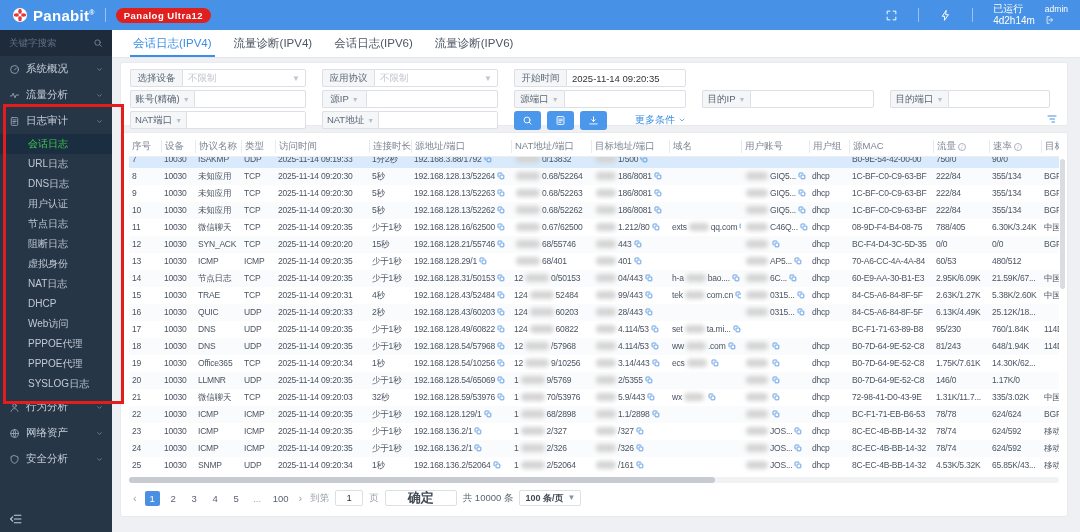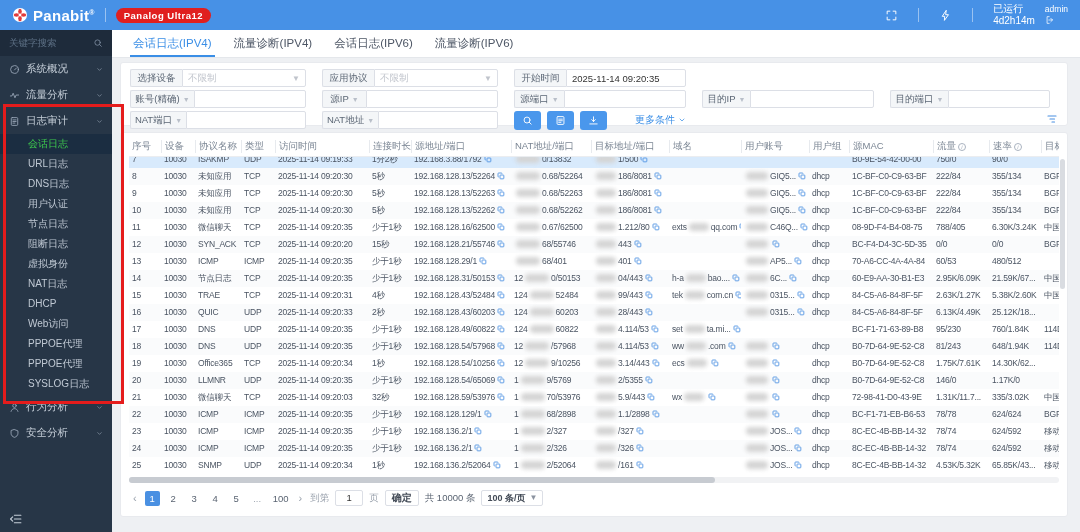--- a/index.html
+++ b/index.html
@@ -80,21 +80,21 @@
   .hthumb { position:absolute; left:0; top:0; height:6px; width:63%; background:#c7cbd1; border-radius:3px; }
   .vscroll { position:absolute; right:2px; top:26px; width:5px; height:130px; background:#d9dce1; border-radius:3px; }
 
   
   .pager { display:flex; align-items:center; gap:6px; height:30px; font-size:9.5px; color:#5a6472; padding-left:2px; }
   .pchev { color:#9aa2ad; font-size:11px; cursor:pointer; padding:0 2px; }
   .pnum { min-width:15px; height:15px; line-height:15px; text-align:center; border-radius:2px; cursor:pointer; padding:0 2px; }
   .pnum.cur { background:#4a90e2; color:#fff; }
   .pgray { color:#9aa2ad; }
   .goto-input { width:28px; height:16px; border:1px solid #dcdfe6; border-radius:2px; text-align:center; line-height:14px; color:#333; background:#fff; }
-  .confirm-btn { height:16px; line-height:14px; border:1px solid #dcdfe6; border-radius:2px; padding:0 6px; background:#fff; cursor:pointer; color:#434b57; font-weight:bold; font-size:10px; }
+  .confirm-btn { height:16px; line-height:14px; border:1px solid #dcdfe6; border-radius:2px; padding:0 22px; background:#fff; cursor:pointer; color:#434b57; font-weight:bold; font-size:13px; }
   .size-select { height:16px; line-height:14px; border:1px solid #dcdfe6; border-radius:2px; padding:0 5px; background:#fff; display:flex; align-items:center; gap:4px; cursor:pointer; color:#434b57; font-weight:bold; font-size:9px; }
   .size-select .caret { color:#8b93a0; font-size:8px; font-weight:normal; }
 </style>
 </head>
 <body>
 
 <div class="app">
 
   <div class="topbar">
     <div class="logo">
@@ -212,20 +212,34 @@
           <span>行为分析</span>
           <span class="gchev">
             <svg viewBox="0 0 24 24">
               <path d="M6 9l6 6 6-6"></path>
             </svg>
           </span>
         </div>
         <div class="sgroup">
           <span class="sicon">
             <svg viewBox="0 0 24 24" fill="none" stroke="currentColor" stroke-width="1.8" stroke-linecap="round" stroke-linejoin="round">
+              <circle cx="12" cy="12" r="8.5"></circle>
+              <path d="M3.5 12h17M12 3.5c3.5 3.5 3.5 13.5 0 17-3.5-3.5-3.5-13.5 0-17z"></path>
+            </svg>
+          </span>
+          <span>网络资产</span>
+          <span class="gchev">
+            <svg viewBox="0 0 24 24">
+              <path d="M6 9l6 6 6-6"></path>
+            </svg>
+          </span>
+        </div>
+        <div class="sgroup">
+          <span class="sicon">
+            <svg viewBox="0 0 24 24" fill="none" stroke="currentColor" stroke-width="1.8" stroke-linecap="round" stroke-linejoin="round">
               <path d="M12 3.5l7.5 2.8v5.2c0 4.6-3.2 7.6-7.5 8.9-4.3-1.3-7.5-4.3-7.5-8.9V6.3z"></path>
             </svg>
           </span>
           <span>安全分析</span>
           <span class="gchev">
             <svg viewBox="0 0 24 24">
               <path d="M6 9l6 6 6-6"></path>
             </svg>
           </span>
         </div>

